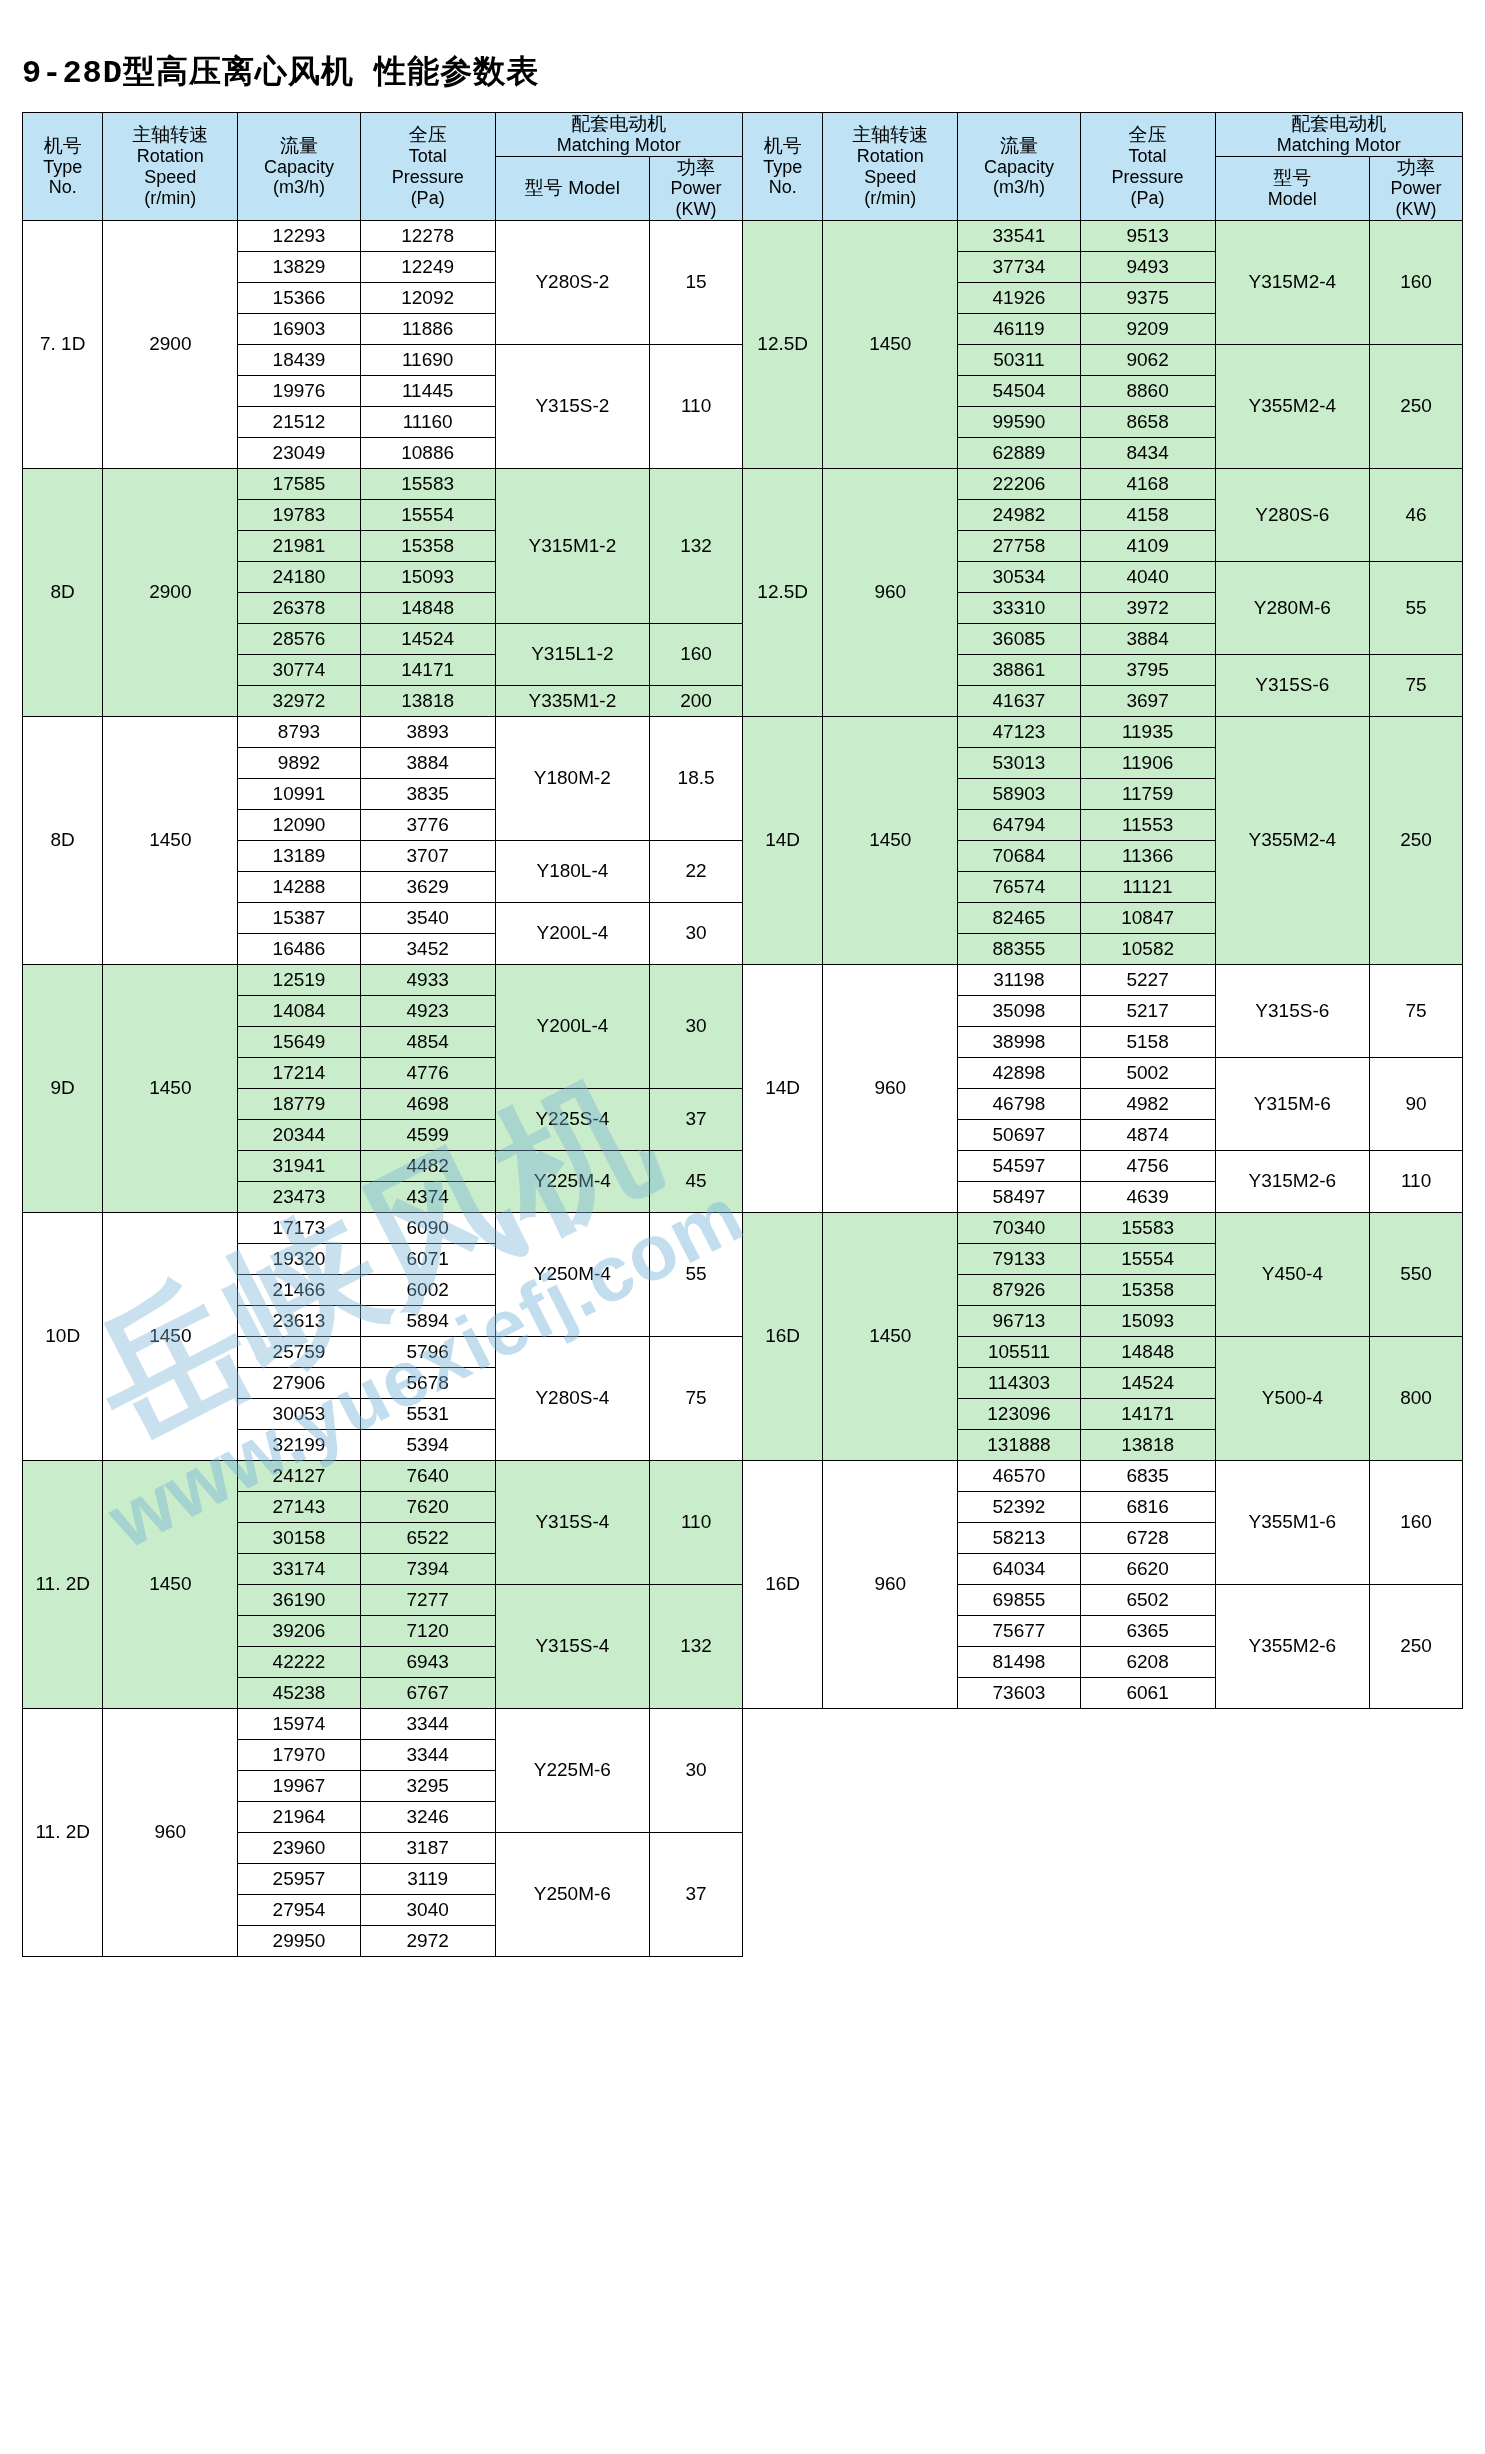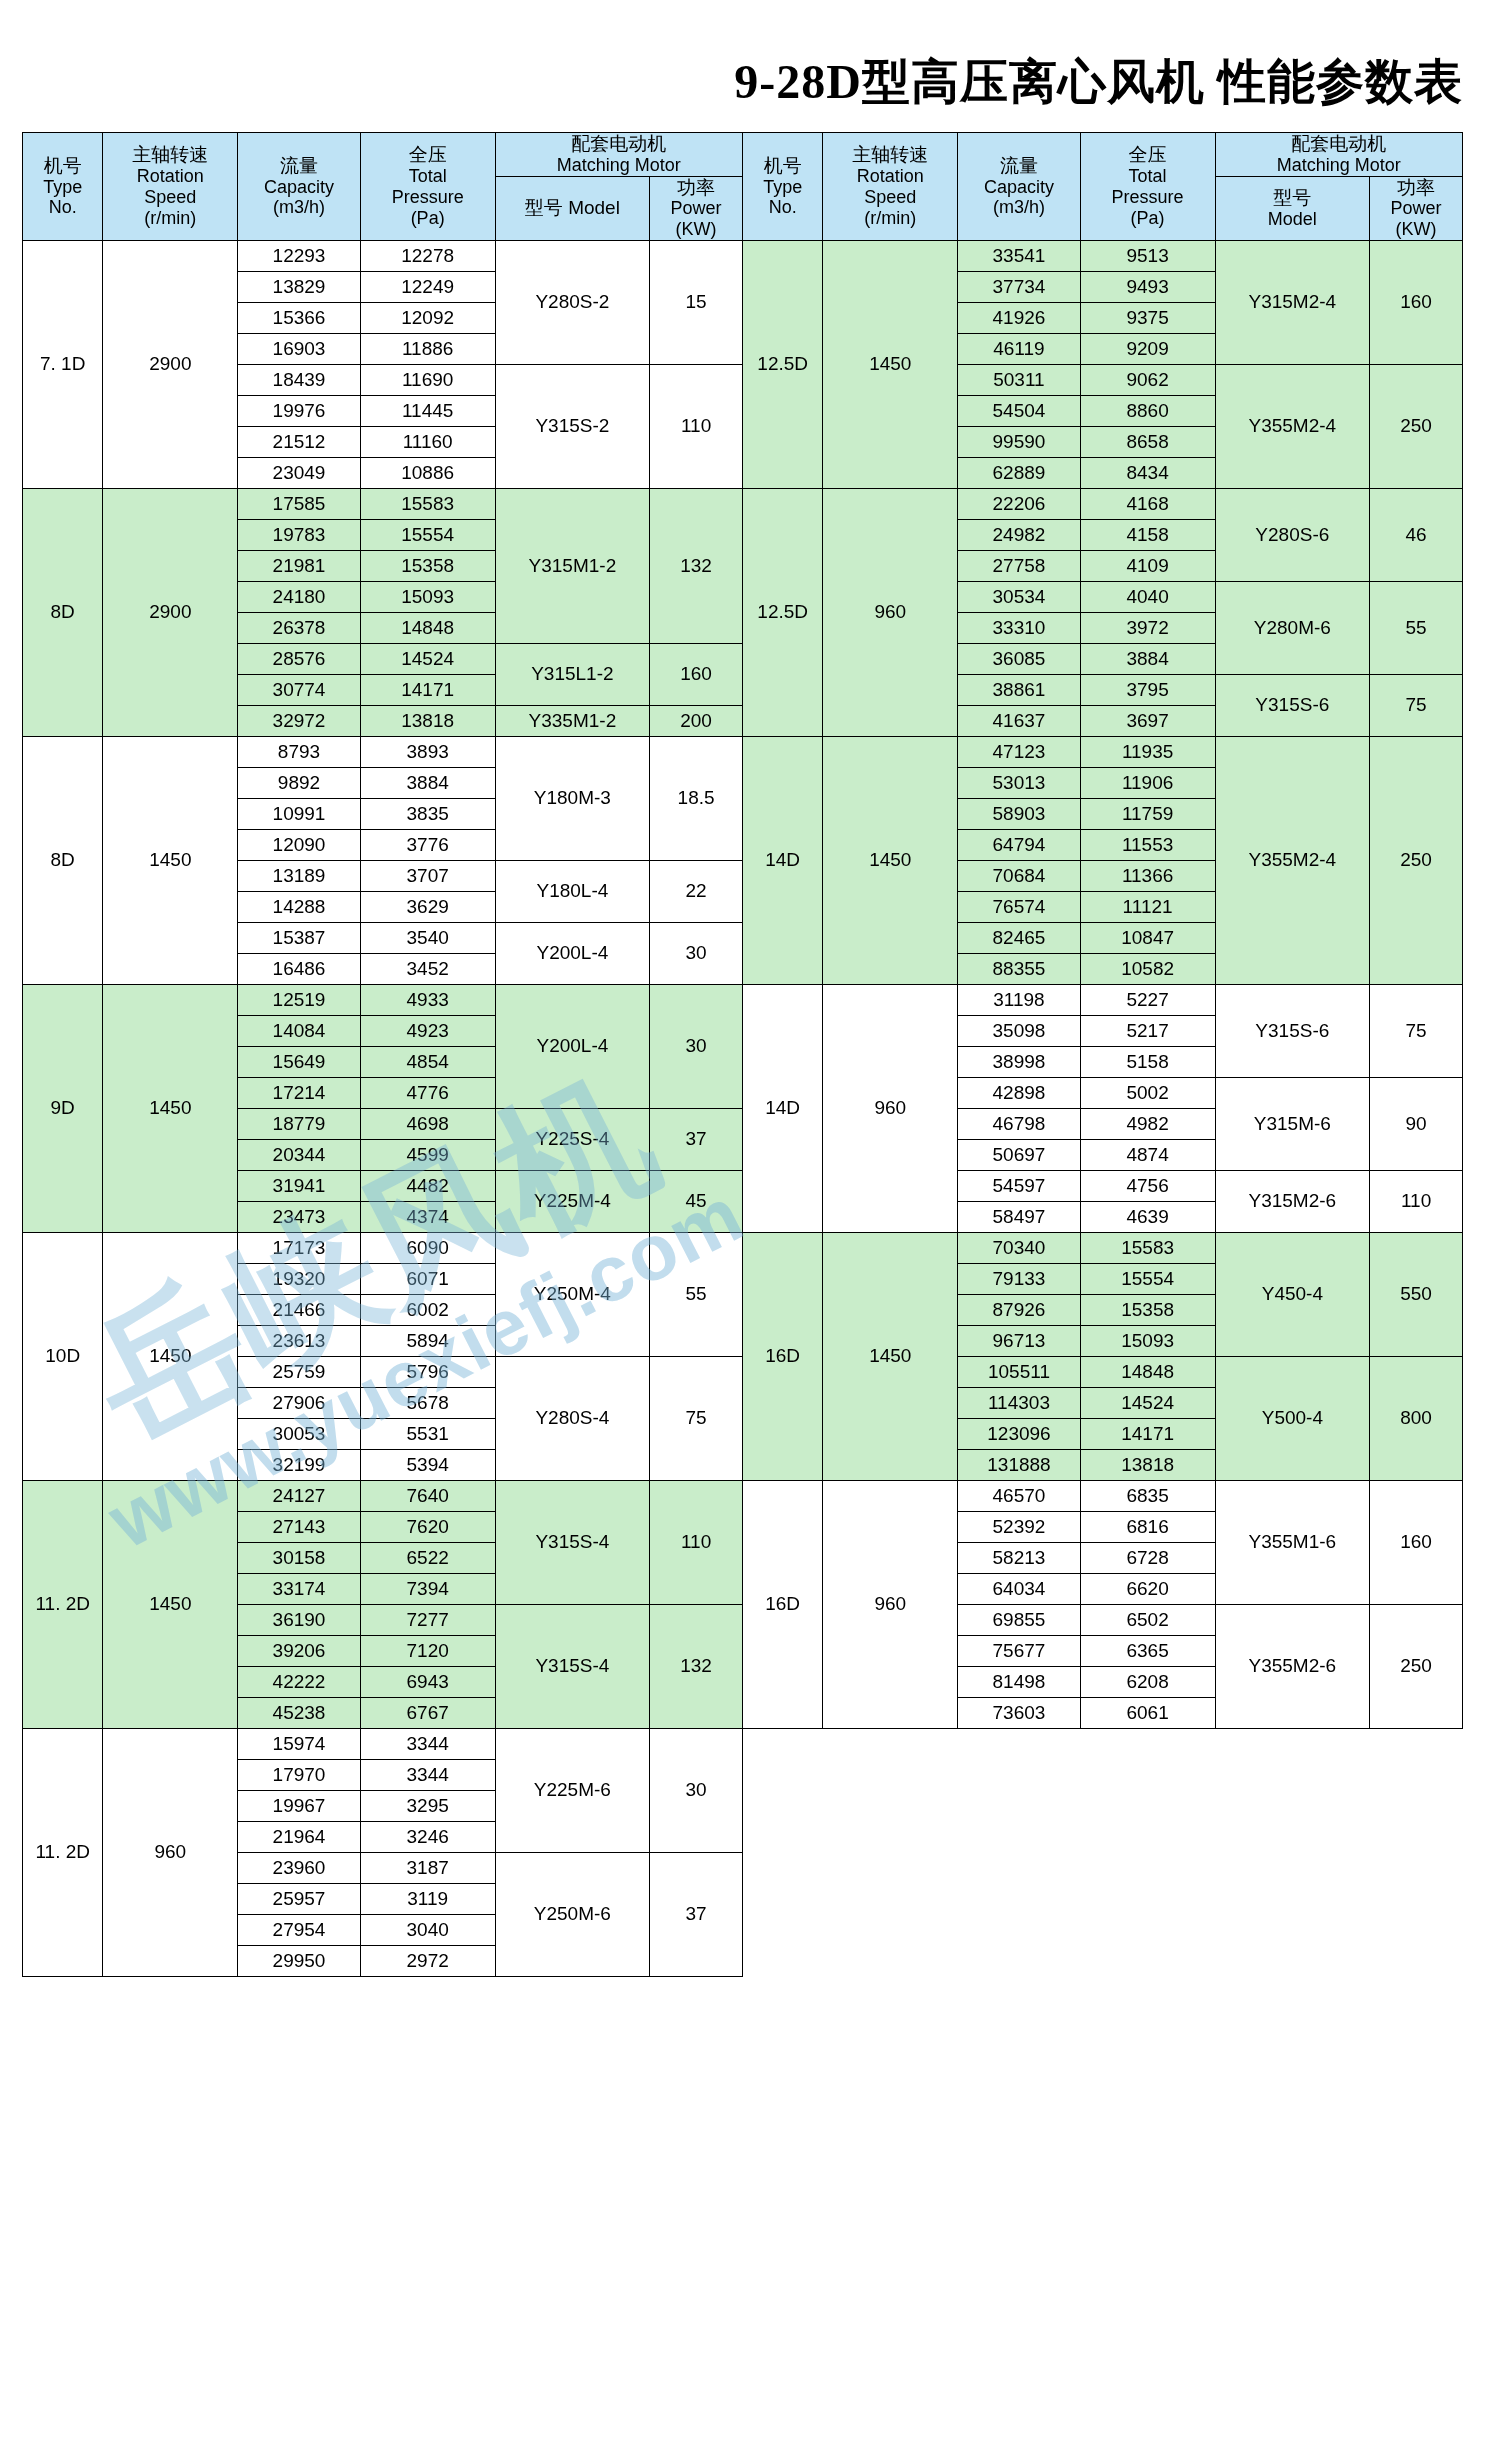--- a/index.html
+++ b/index.html
@@ -10,26 +10,26 @@
     -webkit-font-smoothing:none;
   }
   .page{
     position:relative;
     width:1485px;
     min-height:2454px;
     box-sizing:border-box;
     padding:40px 22px 20px 22px;
   }
   .title{
-    text-align:right;
-    font-size:48px;
+    text-align:left;
+    font-size:32px;
     font-weight:bold;
     letter-spacing:1px;
     margin:10px 0 18px 0;
-    font-family:Liberation Serif, serif;
+    font-family:Liberation Mono, monospace;
   }
   table.main{
     border-collapse:collapse;
     width:1441px;
     table-layout:fixed;
     margin:0 auto;
   }
   table.main td, table.main th{
     border:1px solid #000;
     text-align:center;
@@ -312,21 +312,21 @@
           <td class="green modelCell">Y335M1-2</td>
           <td class="green modelCell">200</td>
           <td class="green dataCell">41637</td>
           <td class="green dataCell">3697</td>
         </tr>
         <tr>
           <td rowspan="8" class="white typeCell">8D</td>
           <td rowspan="8" class="white typeCell">1450</td>
           <td class="white dataCell">8793</td>
           <td class="white dataCell">3893</td>
-          <td rowspan="4" class="white modelCell">Y180M-3</td>
+          <td rowspan="4" class="white modelCell">Y180M-2</td>
           <td rowspan="4" class="white modelCell">18.5</td>
           <td rowspan="8" class="green typeCell">14D</td>
           <td rowspan="8" class="green typeCell">1450</td>
           <td class="green dataCell">47123</td>
           <td class="green dataCell">11935</td>
           <td rowspan="8" class="green modelCell">Y355M2-4</td>
           <td rowspan="8" class="green modelCell">250</td>
         </tr>
         <tr>
           <td class="white dataCell">9892</td>

